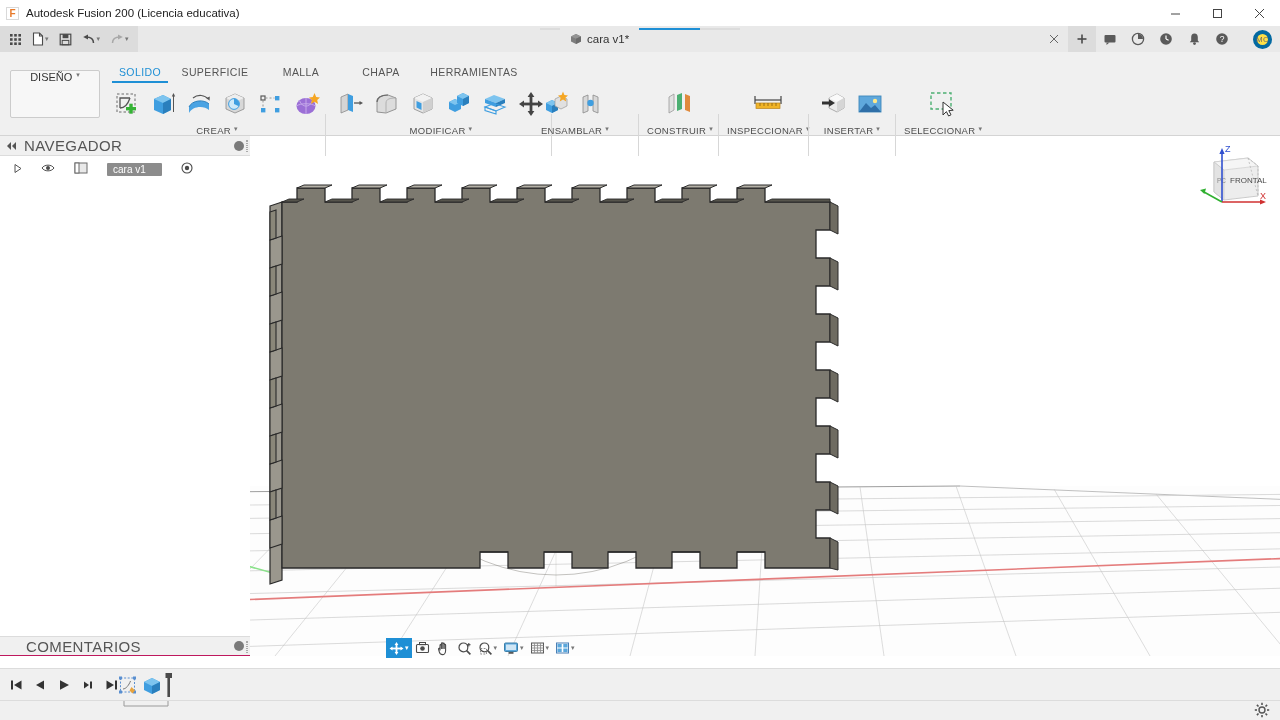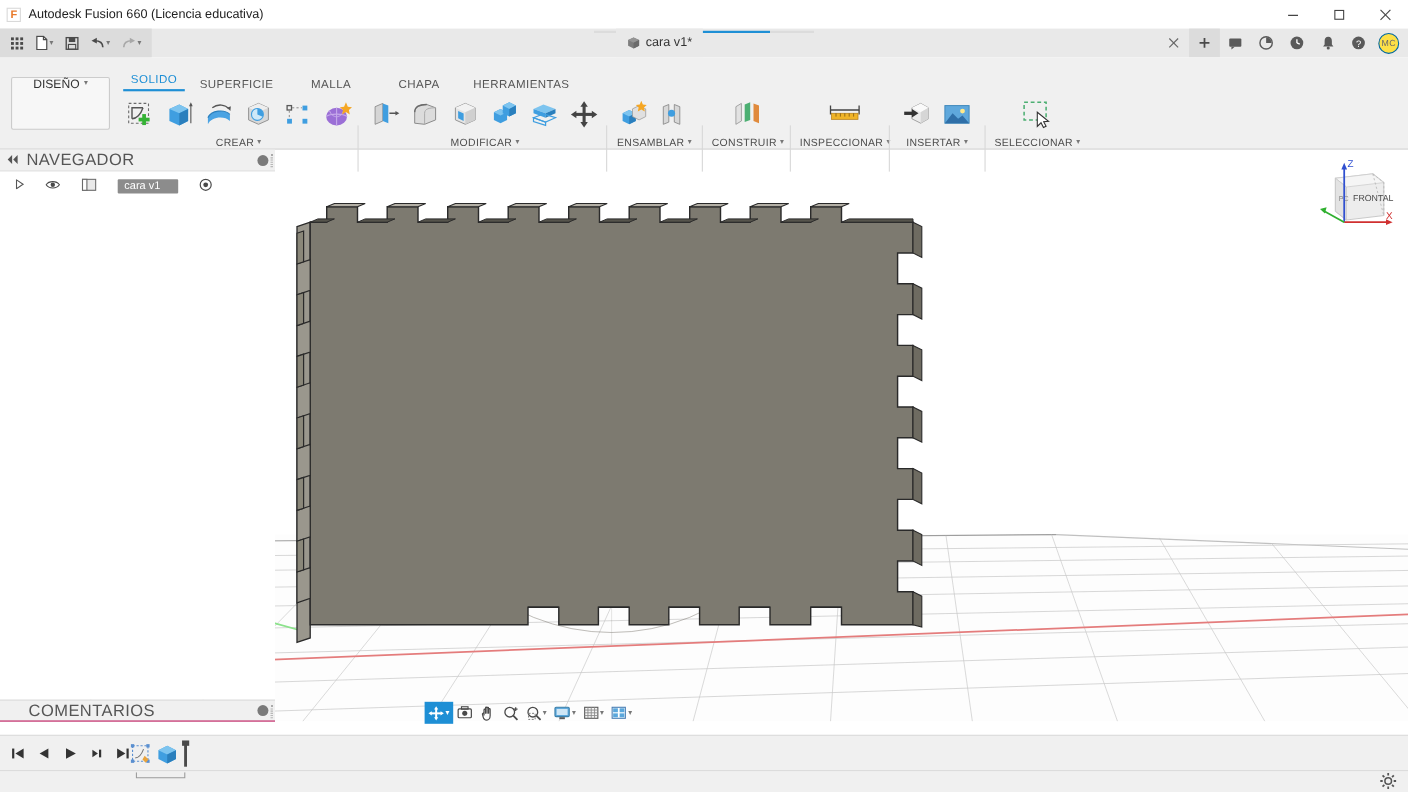--- a/index.html
+++ b/index.html
@@ -48,23 +48,23 @@
   .cube-glyph { width: 12px; height: 12px; position: relative; }
   #doc-tab-label { font-size: 11.5px; color: #333; }
   #docbar-right { position: absolute; right: 0; top: 26px; height: 26px; display: flex; align-items: center; }
   .dock-ico {
     width: 28px; height: 26px; display: flex; align-items: center;
     justify-content: center; color: #5a5a5a;
   }
   #tab-add { background: #dcdcdc; }
   #avatar {
     width: 19px; height: 19px; border-radius: 50%; background: #fde047;
-    border: 1px solid #0369a1; color: #6a6a6a; font-size: 8px;
+    border: 4px solid #0369a1; color: #6a6a6a; font-size: 8px;
     display: flex; align-items: center; justify-content: center;
-    margin: 0 8px 0 4px; letter-spacing: .3px;
+    margin: 0 8px 0 17px; letter-spacing: .3px;
   }
 
   
   #ribbon {
     position: absolute; top: 52px; left: 0; width: 1280px; height: 84px;
     background: #f0f0f0; border-bottom: 1px solid #d4d4d4;
   }
   #qat {
     position: absolute; top: -26px; left: 0; height: 26px;
     display: flex; align-items: center; background: #dcdcdc; padding: 0 4px;
@@ -76,21 +76,21 @@
   .caret { font-size: 7px; color: #777; }
 
   #wsbtn {
     position: absolute; left: 10px; top: 18px; width: 90px; height: 48px;
     border: 1px solid #ccc; border-radius: 2px; background: #f7f7f7;
     display: flex; align-items: flex-start; justify-content: center;
     gap: 4px; font-size: 11px; color: #333;
   }
 
   #tabs {
-    position: absolute; left: 110px; top: 14px; display: flex; gap: 0; align-items: flex-end;
+    position: absolute; left: 110px; top: 14px; display: flex; gap: 0;
   }
   .rtab {
     font-size: 10.5px; letter-spacing: .4px; color: #555;
     padding: 0 2px 4px 2px; text-align: center;
   }
   .rtab.active { color: #1e8fd5; }
   .rtab.active::after {
     content: ""; display: block; height: 2px; background: #1e8fd5; margin-top: 3px;
   }
 
@@ -166,21 +166,21 @@
   .tl-btn { width: 20px; height: 20px; display: flex; align-items: center; justify-content: center; color: #333; }
   #tl-features { position: absolute; left: 118px; top: 4px; display: flex; align-items: flex-start; }
   #tl-bottom-rule { position: absolute; left: 0; top: 700px; width: 1280px; height: 1px; background: #dcdcdc; }
   #settings-gear { position: absolute; right: 10px; top: 702px; color: #555; }
 </style>
 </head>
 <body>
 
 <div id="titlebar">
   <div id="app-logo">F</div>
-  <div id="app-title">Autodesk Fusion 660 (Licencia educativa)</div>
+  <div id="app-title">Autodesk Fusion 200 (Licencia educativa)</div>
   <div id="win-controls">
     <div class="win-btn">
       <svg width="11" height="11" viewBox="0 0 11 11">
           <line x1="1" y1="6" x2="10" y2="6" stroke="#444" stroke-width="1"></line>
         </svg>
     </div>
     <div class="win-btn">
       <svg width="11" height="11" viewBox="0 0 11 11">
           <rect x="1.5" y="1.5" width="8" height="8" fill="none" stroke="#444" stroke-width="1"></rect>
         </svg>
@@ -439,21 +439,21 @@
         </svg>
       </div>
     </div>
     <div class="panel-label">
       <span>MODIFICAR</span>
       <span class="caret">▾</span>
     </div>
   </div>
   <div class="vsep" style="left:551px"></div>
 
-  <div class="panel" style="left:560px">
+  <div class="panel" style="left:540px">
     <div class="panel-icons">
       <div class="tool">
         <svg width="28" height="28" viewBox="0 0 28 28">
           <polygon points="3,13 9,10 15,13 15,20 9,23 3,20" fill="#3f9ee0"></polygon>
           <polygon points="3,13 9,10 15,13 9,16" fill="#7dc4ef"></polygon>
           <polygon points="9,16 15,13 15,20 9,23" fill="#2a7fbd"></polygon>
           <polygon points="12,9 18,6 24,9 24,16 18,19 12,16" fill="#e0e0e0" stroke="#999" stroke-width="0.7"></polygon>
           <polygon points="20,1.5 21.4,5 25,5.4 22.4,7.8 23.2,11.4 20,9.5 16.8,11.4 17.6,7.8 15,5.4 18.6,5" fill="#f5a623"></polygon>
         </svg>
       </div>

